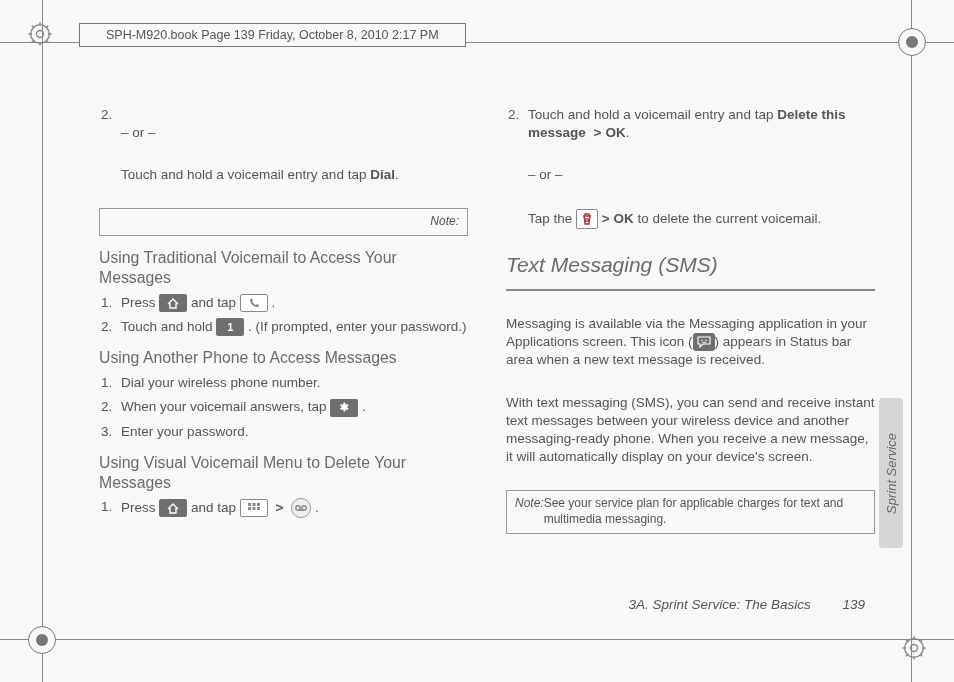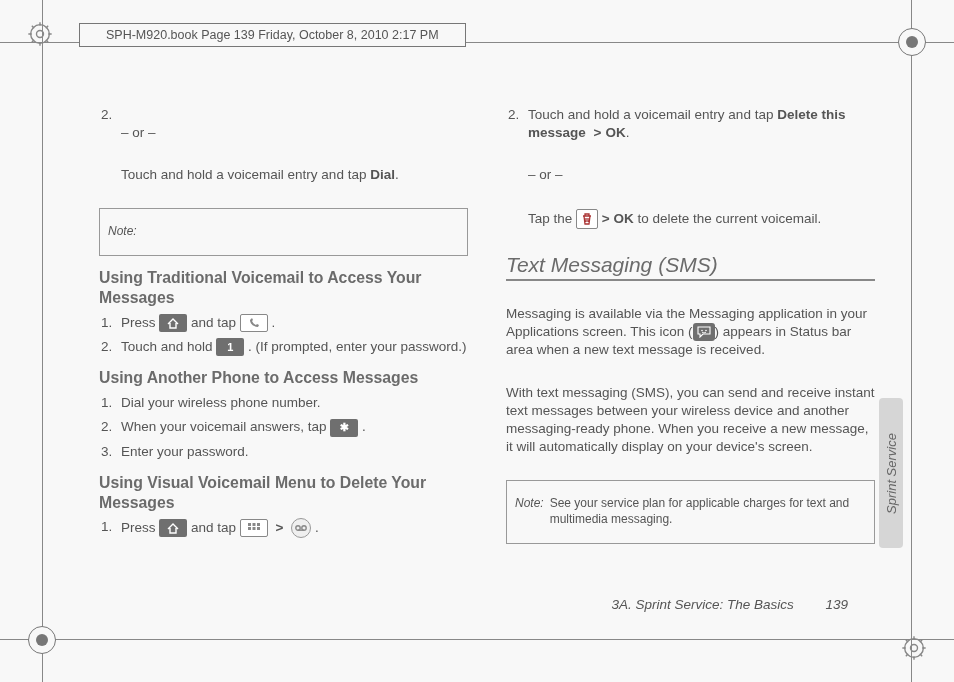--- a/index.html
+++ b/index.html
@@ -36,33 +36,33 @@
     position: absolute; left: 79px; top: 23px; border: 1px solid #777;
     padding: 4px 26px; font-size: 12.5px; color: #555; background: #f8f8f8;
   }
 
   .page {
     position: absolute;
     left: 99px; right: 79px; top: 100px; bottom: 90px;
     display: flex; gap: 38px;
   }
   .col { flex: 1 1 0; font-size: 13.5px; color: #555; }
-  .col h3 { font-weight: 700; font-size: 15.8px; color: #6b6b6b; margin: 12px 0 6px; line-height: 1.25; }
+  .col h3 { font-weight: 400; font-size: 15.8px; color: #6b6b6b; margin: 12px 0 6px; line-height: 1.25; }
   .col h2 {
     font-style: italic; font-weight: 400; font-size: 21px;
-    color: #6b6b6b; margin: 12px 0 2px; border-bottom: 2px solid #888; padding-bottom: 2px;
+    color: #6b6b6b; margin: 12px 0 2px; border-bottom: 2px solid #888; padding-bottom: 12px;
   }
   .col p { margin: 24px 0; line-height: 1.35; }
   .ol { padding-left: 22px; }
   .ol .li { position: relative; margin: 6px 0; line-height: 1.35; }
   .ol .li .num { position: absolute; left: -20px; }
   .indent { padding-left: 22px; }
   .note {
-    border: 1px solid #999; padding: 15px 8px; margin: 10px 0; font-size: 12px; line-height: 1.3;
-    display: flex; gap: 6px;
+    border: 1px solid #999; padding: 5px 8px; margin: 10px 0; font-size: 12px; line-height: 1.3;
+    display: flex;  justify-content: flex-end;
   }
   .note .nl { font-style: italic; }
   .icon-box {
     display: inline-flex; vertical-align: middle; width: 28px; height: 18px;
     background: #6f6f6f; border-radius: 2px; align-items: center; justify-content: center;
     color: #fff; font-size: 11px; font-weight: bold;
   }
   .icon-box.outline { background: #fff; border: 1px solid #888; color: #888; }
   .icon-round {
     display:inline-flex; width:20px; height:20px; border:1px solid #999; border-radius:50%;
@@ -72,21 +72,21 @@
   .bold { font-weight: bold; color:#555; }
   .side-tab {
     position: absolute; right: 51px; top: 398px; width: 24px; height: 150px;
     background: #d6d6d6; border-radius: 4px;
     display: flex; align-items: center; justify-content: center;
   }
   .side-tab span {
     transform: rotate(-90deg); font-style: italic; font-size: 13px; color: #666; white-space: nowrap;
   }
   .footer {
-    position: absolute; right: 106px; bottom: 70px; font-size: 13.5px; color: #555;
+    position: absolute; right: 89px; bottom: 70px; font-size: 13.5px; color: #555;
   }
   .footer .sec { font-style: italic; margin-right: 28px; }
   .footer .pn { font-style: italic; }
 </style>
 </head>
 <body>
 
 <div class="crop-h top"></div>
 <div class="crop-h bot"></div>
 <div class="crop-v left"></div>

